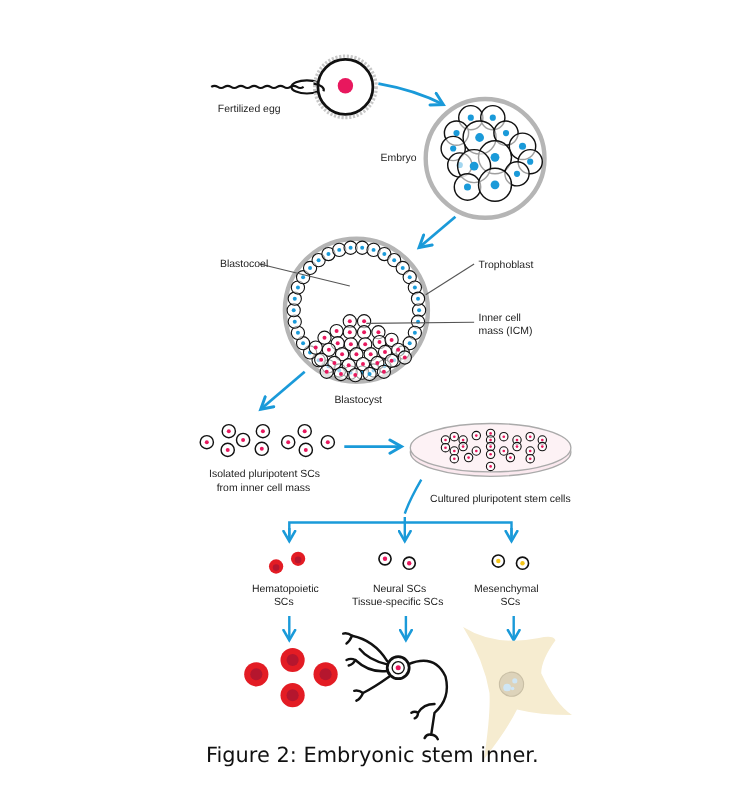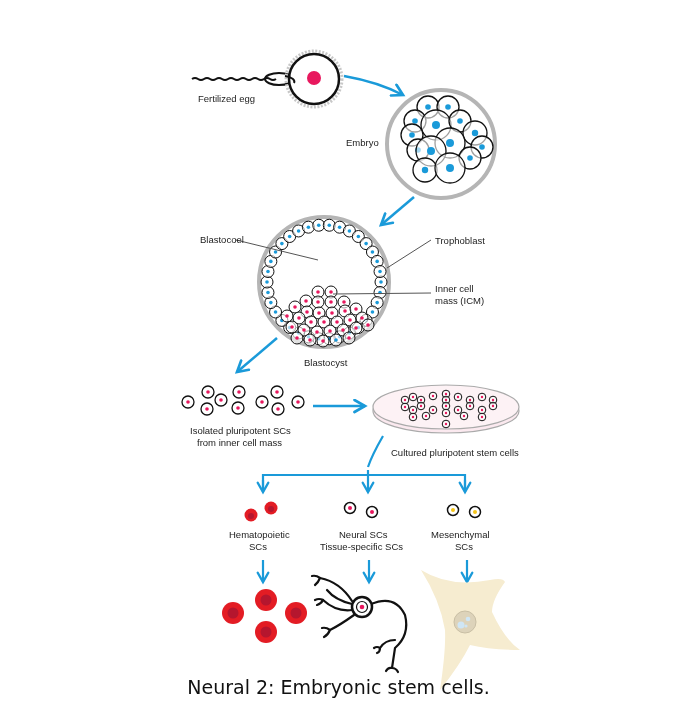--- a/index.html
+++ b/index.html
@@ -360,13 +360,13 @@
 
   <g>
     <path d="M421,570 Q450,588 490,580 Q503,577 505,582 Q492,600 492,612 Q505,640 520,650 Q490,650 470,645 Q460,665 440,690 Q446,650 445,630 Q440,600 421,570 Z" fill="#f6ecd0"></path>
     <circle cx="465" cy="622" r="11" fill="#ddd3ba" stroke="#c9bfa5" stroke-width="1"></circle>
     <circle cx="461" cy="625" r="3.5" fill="#cfe6f5"></circle>
     <circle cx="468" cy="619" r="2.3" fill="#cfe6f5"></circle>
     <circle cx="466" cy="626" r="1.6" fill="#cfe6f5"></circle>
   </g>
 </svg>
 
-<div class="caption">Neural 2: Embryonic stem cells.</div>
+<div class="caption">Figure 2: Embryonic stem inner.</div>
 
 </body></html>

